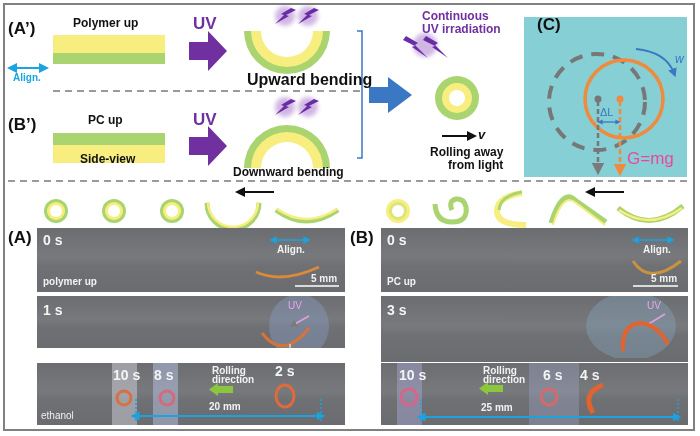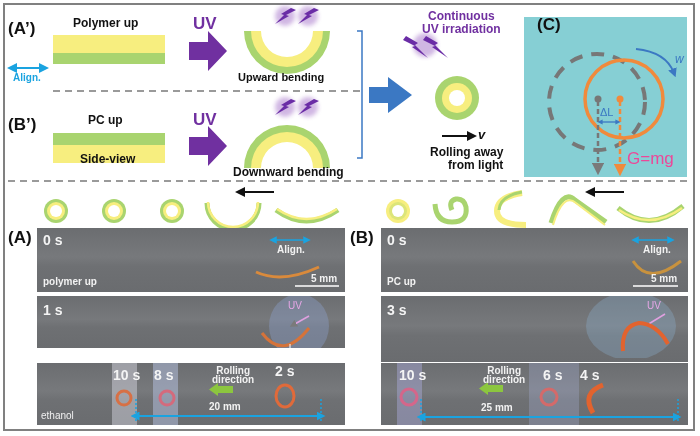--- a/index.html
+++ b/index.html
@@ -4,21 +4,21 @@
 <style>
   html, body { margin: 0; padding: 0; background: #ffffff; }
   body { width: 700px; height: 436px; position: relative; overflow: hidden;
          font-family: "Liberation Sans", sans-serif; }
   .frame { position: absolute; left: 3px; top: 3px; width: 688px; height: 424px;
            border: 2px solid #808080; box-sizing: content-box; }
   .abs { position: absolute; }
   .lbl { font-weight: bold; color: #111; white-space: nowrap; }
   .panel-tag { font-size: 17px; font-weight: bold; color: #111; }
   .photo { position: absolute; background: linear-gradient(180deg,#6b6d70 0%,#77797c 45%,#6e7073 60%,#6a6c6f 100%);
-           overflow: hidden; text-align: center; }
+           overflow: hidden; }
   .photo .t { position: absolute; color: #f4f4f4; font-weight: bold; font-size: 14px; }
   .photo .small { position: absolute; color: #f2f2f2; font-weight: bold; font-size: 10px; }
   .blue { color: #1aa3e0; }
   .green { color: #8cc63f; }
 </style>
 </head>
 <body>
 
 <div class="frame"></div>
 
@@ -152,29 +152,29 @@
     <path d="M618,208 Q650,234 683,206" fill="none" stroke="#a9d46f" stroke-width="5"></path>
     <path d="M619,210 Q650,231 682,208" fill="none" stroke="#f7ee7f" stroke-width="2.5"></path>
   </g>
   <line x1="624" y1="192" x2="590" y2="192" stroke="#111" stroke-width="2" marker-end="url(#ah-black)"></line>
 </svg>
 
 <div class="abs panel-tag" style="left:8px;top:19px">(A’)</div>
 <div class="abs lbl" style="left:73px;top:16px;font-size:12px">Polymer up</div>
 <div class="abs lbl" style="left:13px;top:72px;font-size:10px;color:#1aa3e0">Align.</div>
 <div class="abs lbl" style="left:193px;top:14px;font-size:17px;color:#7030a0">UV</div>
-<div class="abs lbl" style="left:238px;top:71px;font-size:11px">Upward bending</div>
+<div class="abs lbl" style="left:247px;top:71px;font-size:16px">Upward bending</div>
 
 <div class="abs panel-tag" style="left:8px;top:115px">(B’)</div>
 <div class="abs lbl" style="left:88px;top:113px;font-size:12px">PC up</div>
 <div class="abs lbl" style="left:80px;top:152px;font-size:12px">Side-view</div>
 <div class="abs lbl" style="left:193px;top:110px;font-size:17px;color:#7030a0">UV</div>
 <div class="abs lbl" style="left:233px;top:165px;font-size:12px">Downward bending</div>
 
-<div class="abs lbl" style="left:422px;top:10px;font-size:12px;color:#7030a0;line-height:13px;text-align:center">
+<div class="abs lbl" style="left:422px;top:10px;font-size:12px;color:#7030a0;line-height:13px;text-align:left">
   <div>Continuous</div>
   <div>UV irradiation</div>
 </div>
 <div class="abs lbl" style="left:478px;top:127px;font-size:13px;font-style:italic">v</div>
 <div class="abs lbl" style="left:430px;top:146px;font-size:12px;line-height:13px;text-align:right">
   <div>Rolling away</div>
   <div>from light</div>
 </div>
 
 <div class="abs panel-tag" style="left:537px;top:15px">(C)</div>

